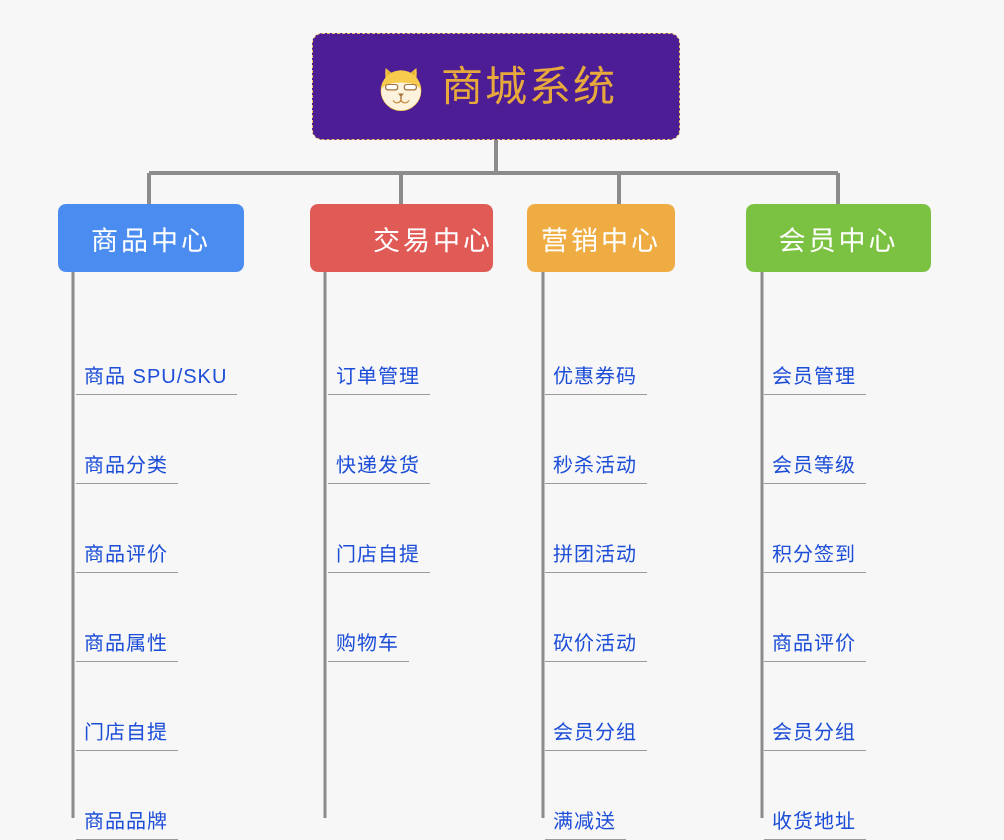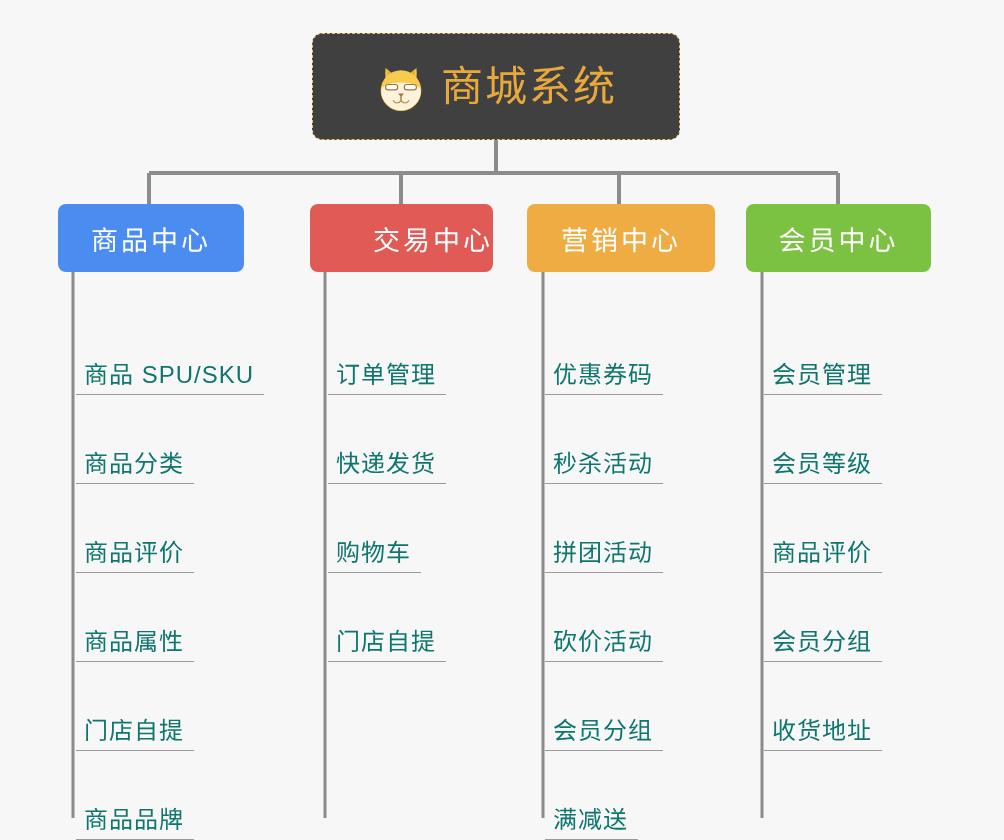--- a/index.html
+++ b/index.html
@@ -24,21 +24,21 @@
     height: 840px;
   }
 
   
   .root-node {
     position: absolute;
     left: 312px;
     top: 33px;
     width: 368px;
     height: 107px;
-    background: #404040;
+    background: #4c1d95;
     border: 1.5px dashed #f0c068;
     border-radius: 10px;
     display: flex;
     align-items: center;
     justify-content: center;
     gap: 14px;
   }
 
   .root-emoji {
     width: 52px;
@@ -98,23 +98,23 @@
     height: 89px;
     display: flex;
     align-items: flex-end;
     padding-left: 26px;
   }
 
   .leaf-underline {
     display: inline-block;
     border-bottom: 1.6px solid #9a9a9a;
     padding: 0 10px 7px 8px;
-    font-size: 24px;
+    font-size: 20px;
     line-height: 1.05;
-    color: #0f766e;
+    color: #1d4ed8;
     letter-spacing: 1px;
     white-space: nowrap;
     margin-left: -8px;
   }
 </style>
 </head>
 <body>
 
 <div id="mindmap">
 
@@ -182,29 +182,29 @@
         <span>交易中心</span>
       </div>
       <div class="leaf-list">
         <div class="leaf-item">
           <span class="leaf-underline">订单管理</span>
         </div>
         <div class="leaf-item">
           <span class="leaf-underline">快递发货</span>
         </div>
         <div class="leaf-item">
+          <span class="leaf-underline">门店自提</span>
+        </div>
+        <div class="leaf-item">
           <span class="leaf-underline">购物车</span>
         </div>
-        <div class="leaf-item">
-          <span class="leaf-underline">门店自提</span>
-        </div>
       </div>
     </div>
     <div class="column" style="left: 527px; width: 184px;">
-      <div class="cat-box" style="background: rgb(238, 172, 66); width: 188px;">
+      <div class="cat-box" style="background: rgb(238, 172, 66); width: 148px;">
         <span>营销中心</span>
       </div>
       <div class="leaf-list">
         <div class="leaf-item">
           <span class="leaf-underline">优惠券码</span>
         </div>
         <div class="leaf-item">
           <span class="leaf-underline">秒杀活动</span>
         </div>
         <div class="leaf-item">
@@ -226,20 +226,23 @@
         <span>会员中心</span>
       </div>
       <div class="leaf-list">
         <div class="leaf-item">
           <span class="leaf-underline">会员管理</span>
         </div>
         <div class="leaf-item">
           <span class="leaf-underline">会员等级</span>
         </div>
         <div class="leaf-item">
+          <span class="leaf-underline">积分签到</span>
+        </div>
+        <div class="leaf-item">
           <span class="leaf-underline">商品评价</span>
         </div>
         <div class="leaf-item">
           <span class="leaf-underline">会员分组</span>
         </div>
         <div class="leaf-item">
           <span class="leaf-underline">收货地址</span>
         </div>
       </div>
     </div>

